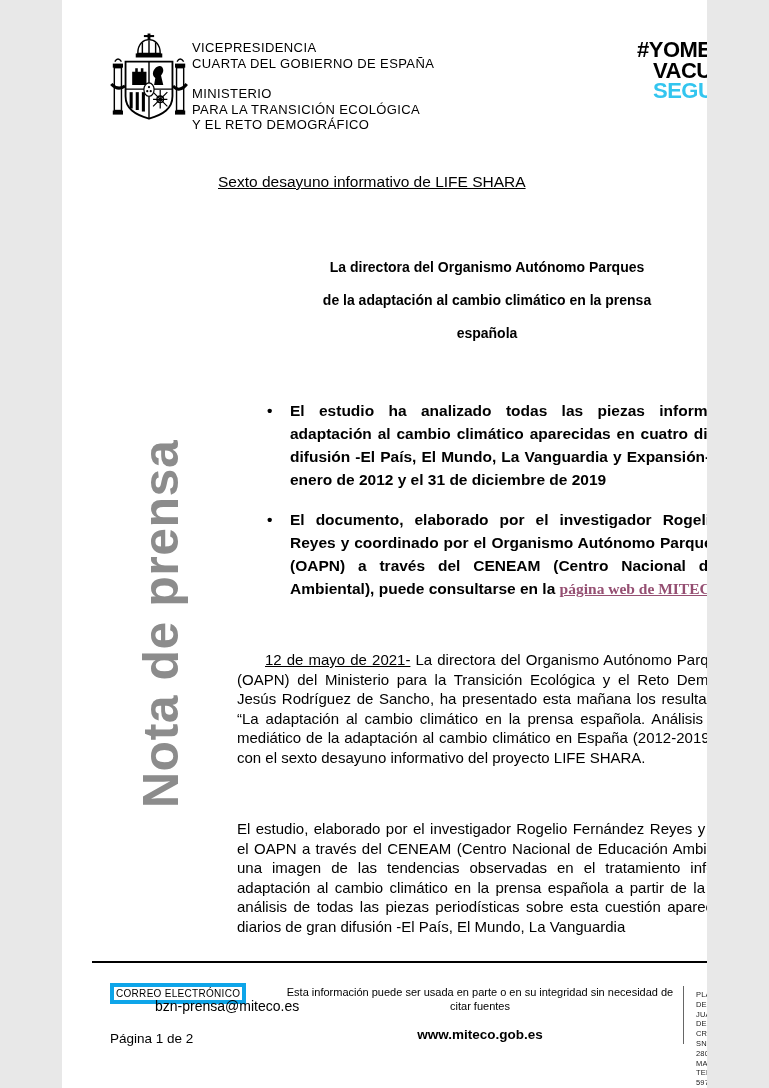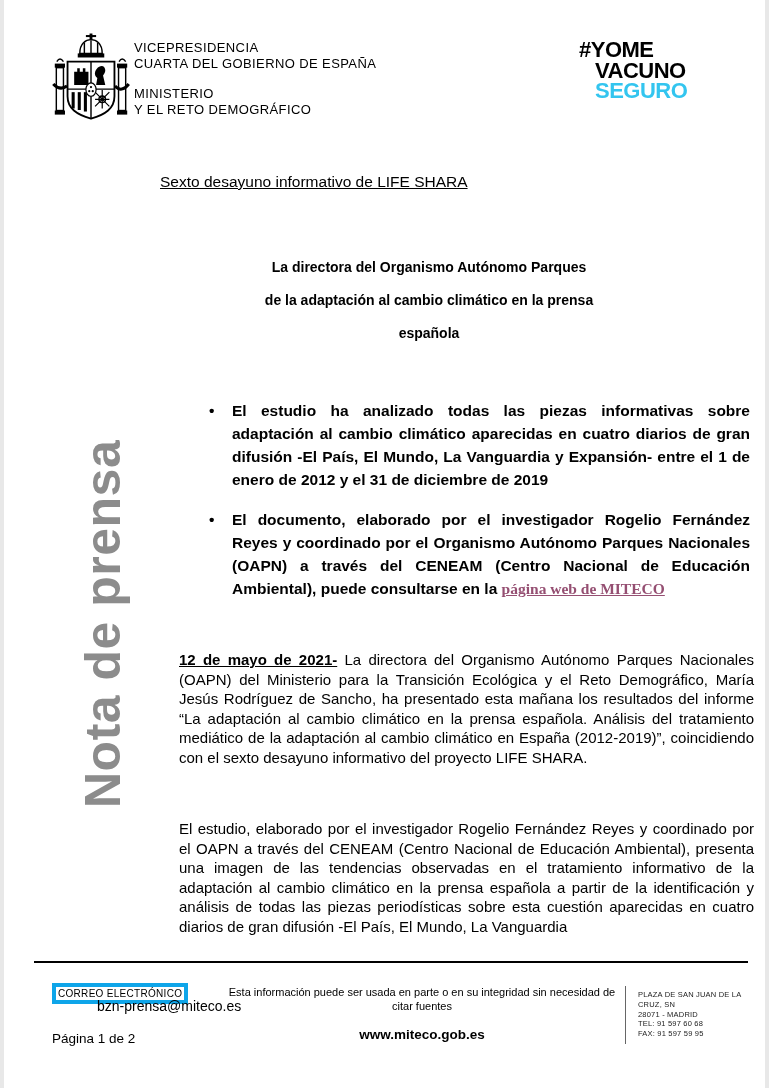--- a/index.html
+++ b/index.html
@@ -1,16 +1,16 @@
 <!DOCTYPE html>
 <html><head>
 <meta charset="utf-8">
 <style>
   html,body{margin:0;padding:0;background:#e8e8e8;}
-  .page{position:relative;width:761px;height:1088px;background:#ffffff;overflow:hidden;
+  .page{position:relative;width:645px;height:1088px;background:#ffffff;overflow:hidden;
         font-family:"Liberation Sans",sans-serif;color:#000;margin:0 auto;}
   .abs{position:absolute;}
 
   
   .gov-logo{left:48px;top:33px;width:78px;height:102px;}
   .ministry-block{left:130px;top:40px;font-size:13px;line-height:15.5px;letter-spacing:0.4px;}
   .ministry-gap{height:15px;}
 
   .campaign{left:575px;top:40px;font-weight:bold;font-size:22px;line-height:20.5px;letter-spacing:-0.5px;}
   .campaign .indent{padding-left:16px;}
@@ -27,21 +27,21 @@
 
   .bullets{left:205px;top:399px;width:541px;}
   .bullet{display:flex;margin-bottom:17px;}
   .bullet .marker{width:23px;font-size:15.5px;font-weight:bold;line-height:23px;}
   .bullet .btext{flex:1;font-size:15.5px;font-weight:bold;line-height:23px;text-align:justify;}
   .btext a{font-weight:bold;text-decoration:underline;cursor:pointer;font-family:Liberation Serif, serif;}
 
   .para{left:175px;width:575px;font-size:15px;line-height:19.5px;text-align:justify;}
   .para-1{top:650px;}
   .para-2{top:819px;}
-  .lead{font-weight:bold;text-decoration:underline;}
+  .lead{font-weight:normal;text-decoration:underline;margin-left:28px;}
 
   
   .footer-rule{left:30px;top:961px;width:714px;height:1.5px;background:#000;}
   .footer-email-label{left:48px;top:983px;font-size:10px;letter-spacing:0.3px;border:4px solid #0ea5e9;padding:1px 2px 1px 2px;}
   .footer-email{left:48px;top:998px;font-size:14px;margin-left:45px;}
   .footer-page{left:48px;top:1031px;font-size:13.5px;}
   .footer-center{left:218px;top:986px;width:400px;text-align:center;font-size:11px;line-height:13.5px;}
   .footer-site{left:218px;top:1027px;width:400px;text-align:center;font-size:13.5px;font-weight:bold;}
   .footer-divider{left:621px;top:986px;width:1px;height:58px;background:#666;}
   .footer-address{left:634px;top:990px;font-size:7.5px;line-height:9.8px;letter-spacing:0.2px;color:#222;}
@@ -86,20 +86,21 @@
         <path d="M61.5 52 q6.5 7 13.5 -2" stroke-width="3"></path>
       </g>
     </svg>
   </div>
 
   <div class="abs ministry-block">
     <div>VICEPRESIDENCIA</div>
     <div>CUARTA DEL GOBIERNO DE ESPAÑA</div>
     <div class="ministry-gap"></div>
     <div>MINISTERIO</div>
+    <div>PARA LA TRANSICIÓN ECOLÓGICA</div>
     <div>Y EL RETO DEMOGRÁFICO</div>
   </div>
 
   <div class="abs campaign">
     <div>#YOME</div>
     <div class="indent">VACUNO</div>
     <div class="indent" style="color: rgb(51, 197, 239);">SEGURO</div>
   </div>
 
   <div class="abs watermark" style="color: rgb(140, 140, 140);">Nota de prensa</div>

